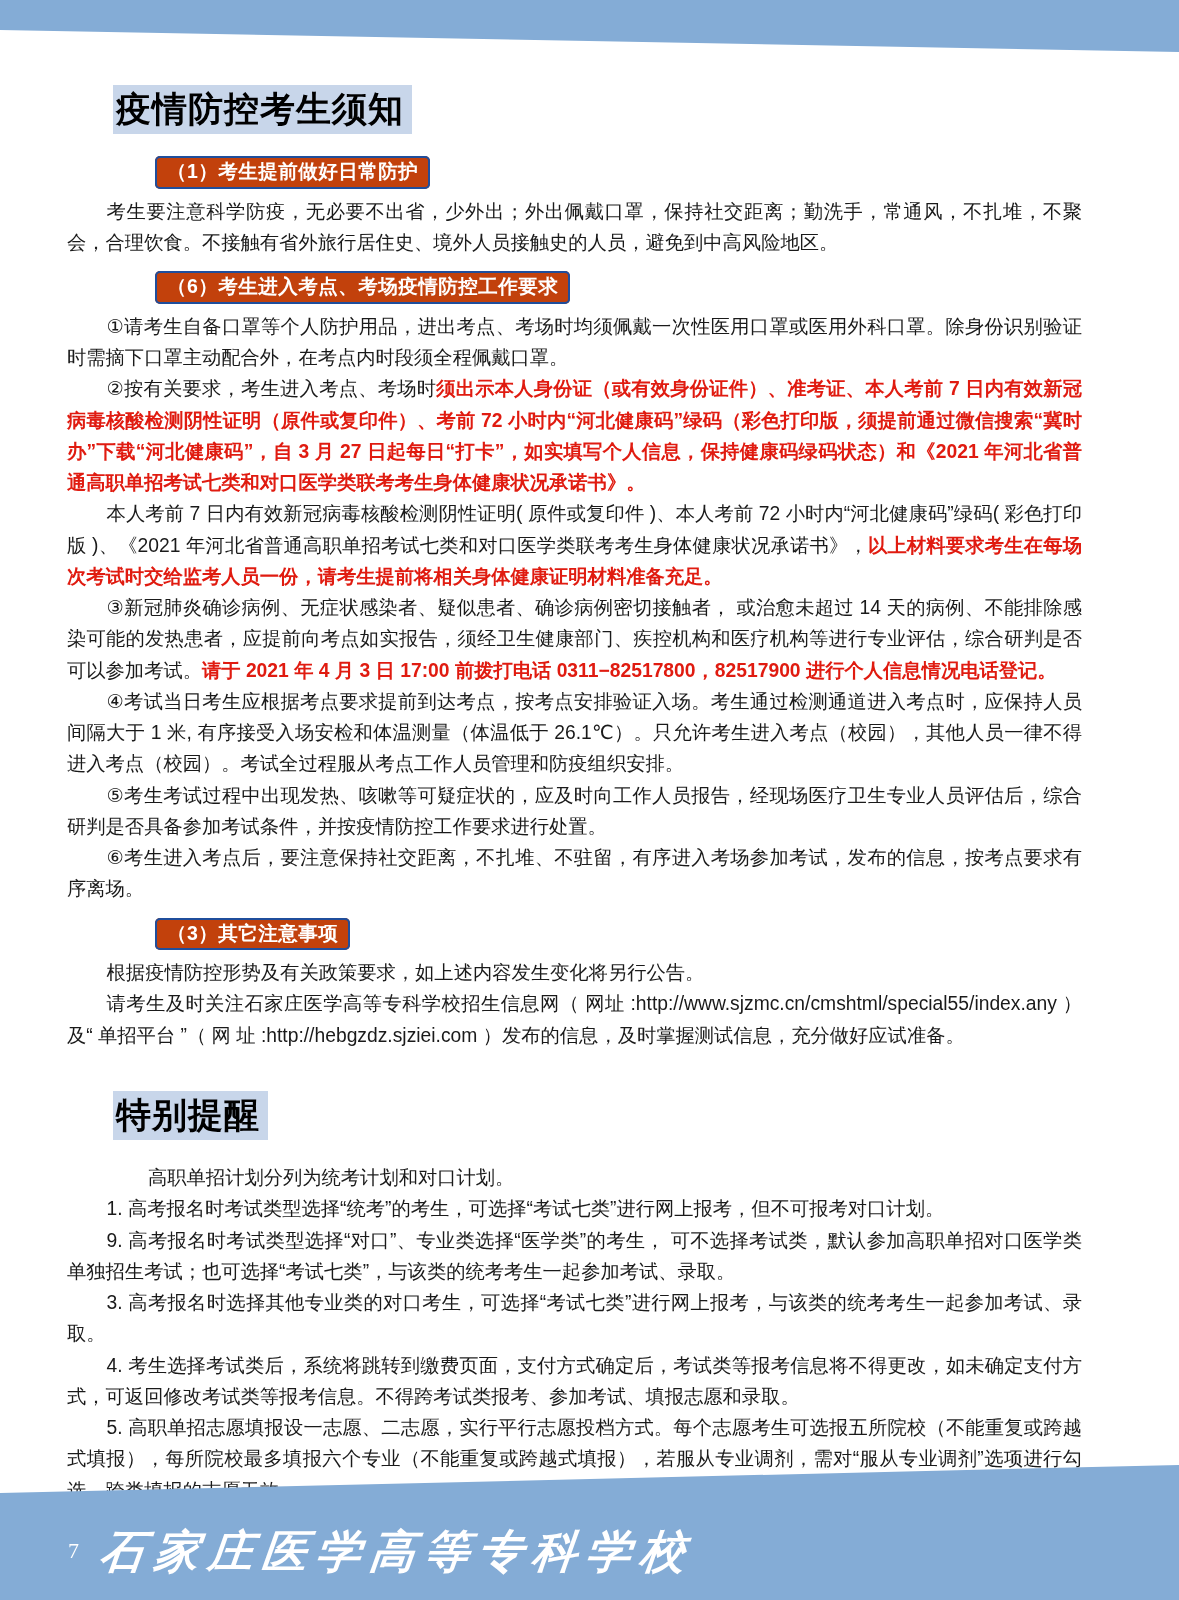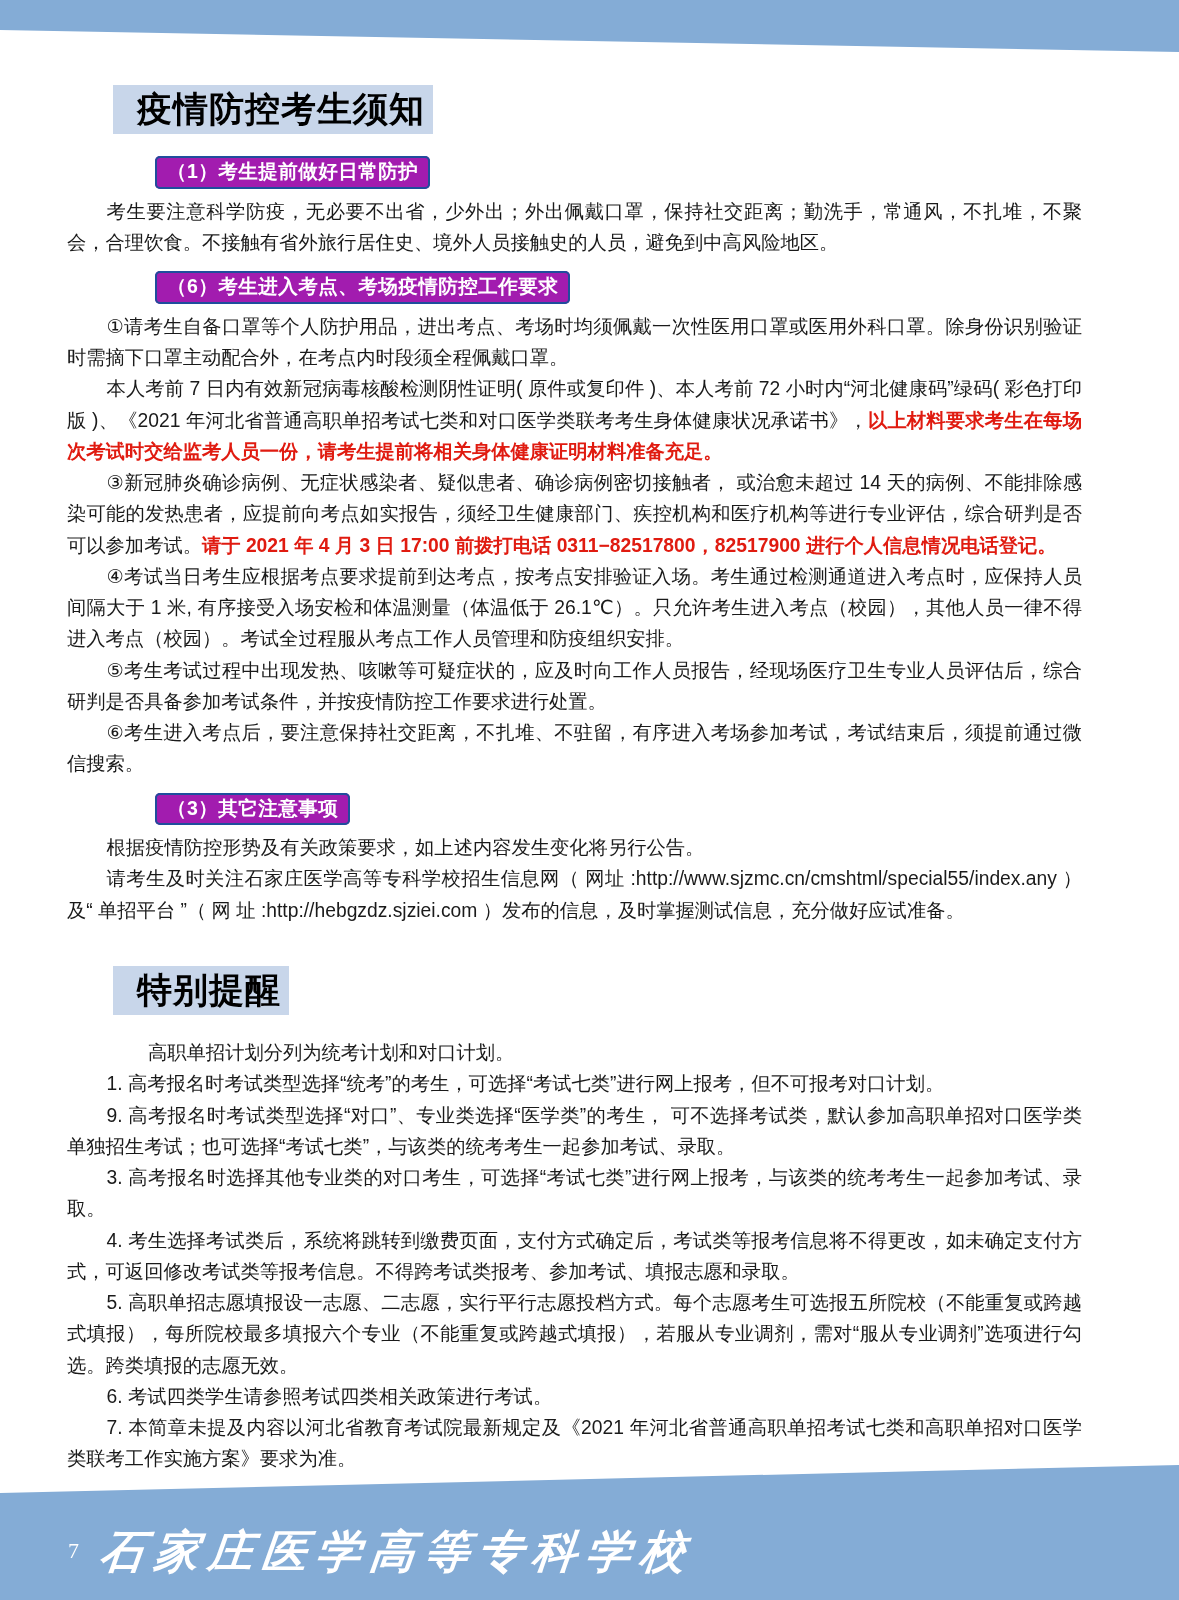--- a/index.html
+++ b/index.html
@@ -36,28 +36,28 @@
 
   
   .section-title {
     display: inline-block;
     margin-left: 113px;
     background: #c8d6ea;
     color: #000000;
     font-size: 35px;
     font-weight: 700;
     line-height: 1.18;
-    padding: 3px 8px 5px 24px;
+    padding: 3px 8px 5px 3px;
     letter-spacing: 1px;
   }
 
   
   .badge {
     display: inline-block;
-    background: #a21caf;
+    background: #c2410c;
     color: #ffffff;
     font-size: 19.5px;
     font-weight: 700;
     line-height: 1;
     padding: 6px 12px 7px 12px;
     border-radius: 5px;
     letter-spacing: 0.5px;
     box-shadow: inset 0 0 0 2px #1f4e9c;
   }
   .badge-row { margin-left: 155px; }
@@ -145,30 +145,31 @@
 
   <div class="sp-m"></div>
 
   <div class="badge-row">
     <span class="badge">（6）考生进入考点、考场疫情防控工作要求</span>
   </div>
   <div class="sp-s"></div>
 
   <p class="para indent">①请考生自备口罩等个人防护用品，进出考点、考场时均须佩戴一次性医用口罩或医用外科口罩。除身份识别验证时需摘下口罩主动配合外，在考点内时段须全程佩戴口罩。</p>
 
+  <p class="para indent"><span class="blk">②按有关要求，考生进入考点、考场时</span><span class="red">须出示本人身份证（或有效身份证件）、准考证、本人考前 7 日内有效新冠病毒核酸检测阴性证明（原件或复印件）、考前 72 小时内“河北健康码”绿码（彩色打印版，须提前通过微信搜索“冀时办”下载“河北健康码”，自 3 月 27 日起每日“打卡”，如实填写个人信息，保持健康码绿码状态）和《2021 年河北省普通高职单招考试七类和对口医学类联考考生身体健康状况承诺书》。</span></p>
 
   <p class="para indent"><span class="blk">本人考前 7 日内有效新冠病毒核酸检测阴性证明( 原件或复印件 )、本人考前 72 小时内“河北健康码”绿码( 彩色打印版 )、《2021 年河北省普通高职单招考试七类和对口医学类联考考生身体健康状况承诺书》，</span><span class="red">以上材料要求考生在每场次考试时交给监考人员一份，请考生提前将相关身体健康证明材料准备充足。</span></p>
 
   <p class="para indent"><span class="blk">③新冠肺炎确诊病例、无症状感染者、疑似患者、确诊病例密切接触者， 或治愈未超过 14 天的病例、不能排除感染可能的发热患者，应提前向考点如实报告，须经卫生健康部门、疾控机构和医疗机构等进行专业评估，综合研判是否可以参加考试。</span><span class="red">请于 2021 年 4 月 3 日 17:00 前拨打电话 0311−82517800，82517900 进行个人信息情况电话登记。</span></p>
 
   <p class="para indent">④考试当日考生应根据考点要求提前到达考点，按考点安排验证入场。考生通过检测通道进入考点时，应保持人员间隔大于 1 米, 有序接受入场安检和体温测量（体温低于 26.1℃）。只允许考生进入考点（校园），其他人员一律不得进入考点（校园）。考试全过程服从考点工作人员管理和防疫组织安排。</p>
 
   <p class="para indent">⑤考生考试过程中出现发热、咳嗽等可疑症状的，应及时向工作人员报告，经现场医疗卫生专业人员评估后，综合研判是否具备参加考试条件，并按疫情防控工作要求进行处置。</p>
 
-  <p class="para indent">⑥考生进入考点后，要注意保持社交距离，不扎堆、不驻留，有序进入考场参加考试，考试结束后，须提前通过微信搜索。</p>
+  <p class="para indent">⑥考生进入考点后，要注意保持社交距离，不扎堆、不驻留，有序进入考场参加考试，发布的信息，按考点要求有序离场。</p>
 
   <div class="sp-m"></div>
 
   <div class="badge-row">
     <span class="badge">（3）其它注意事项</span>
   </div>
   <div class="sp-s"></div>
 
   <p class="para indent">根据疫情防控形势及有关政策要求，如上述内容发生变化将另行公告。</p>
 

